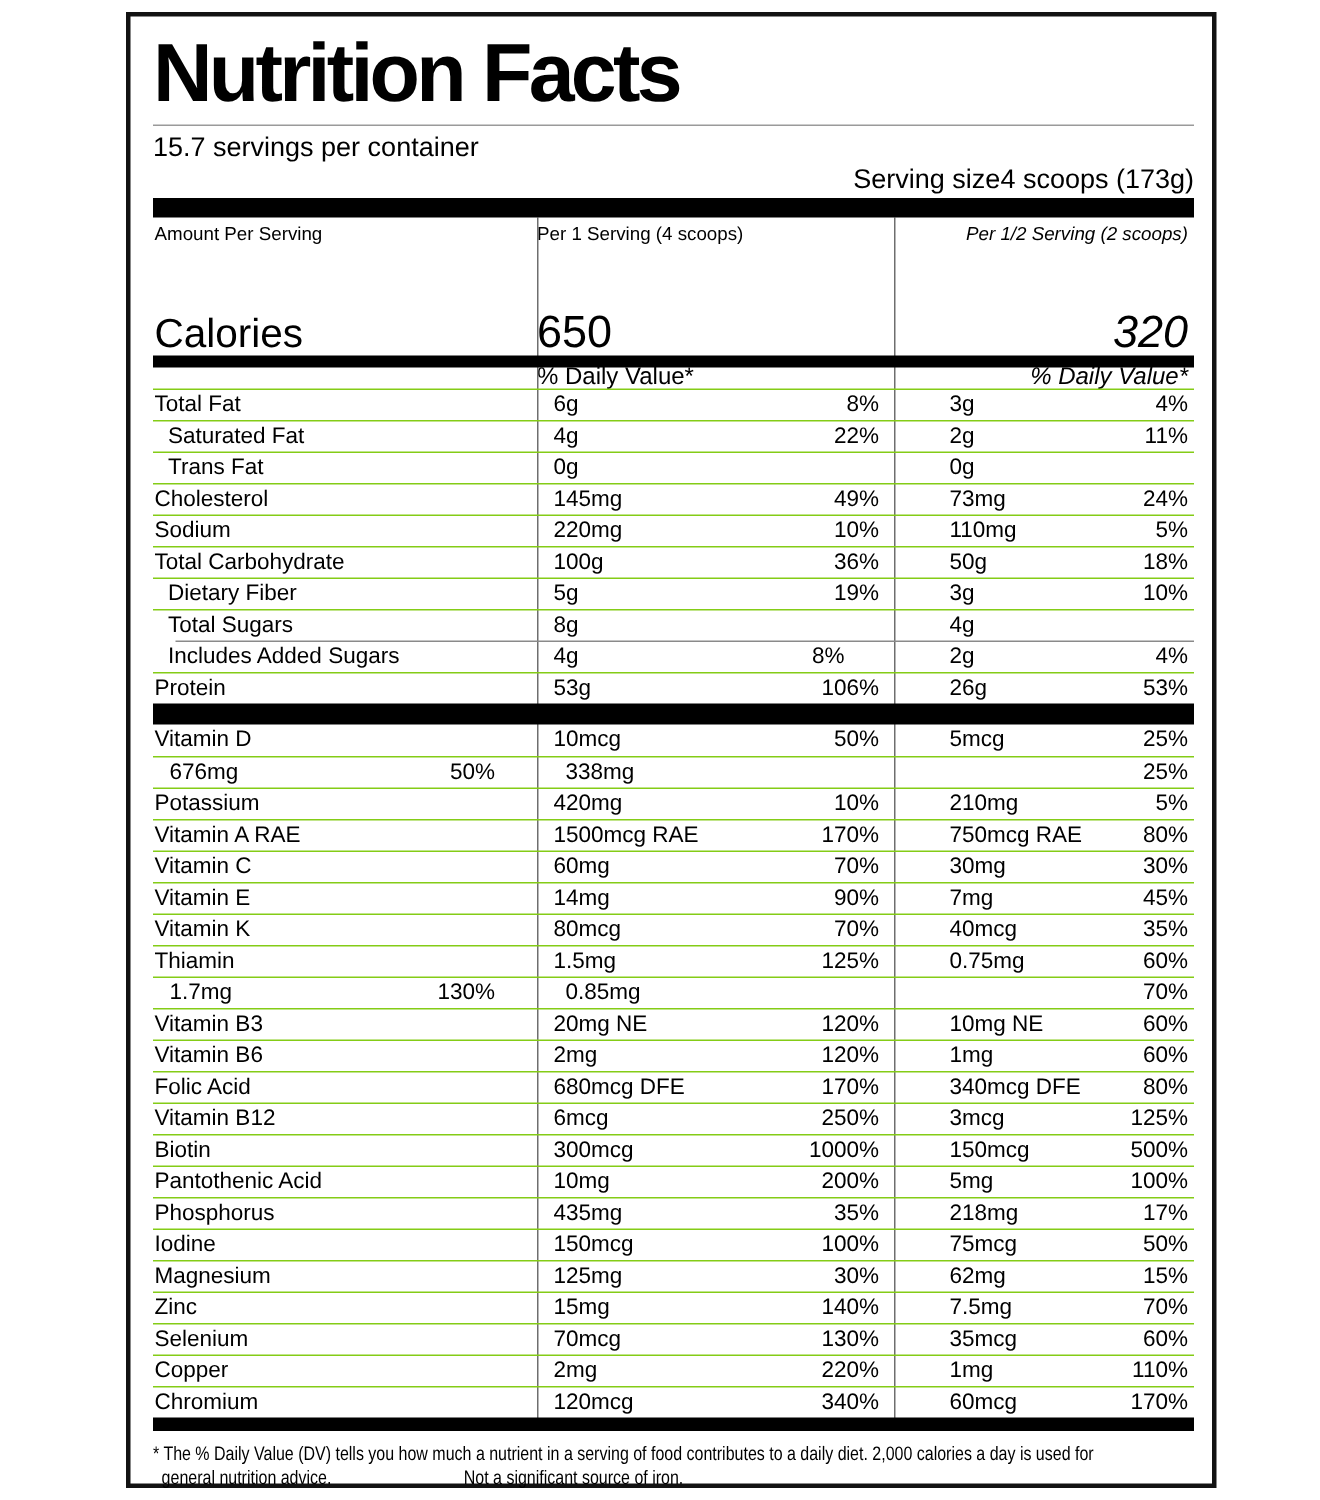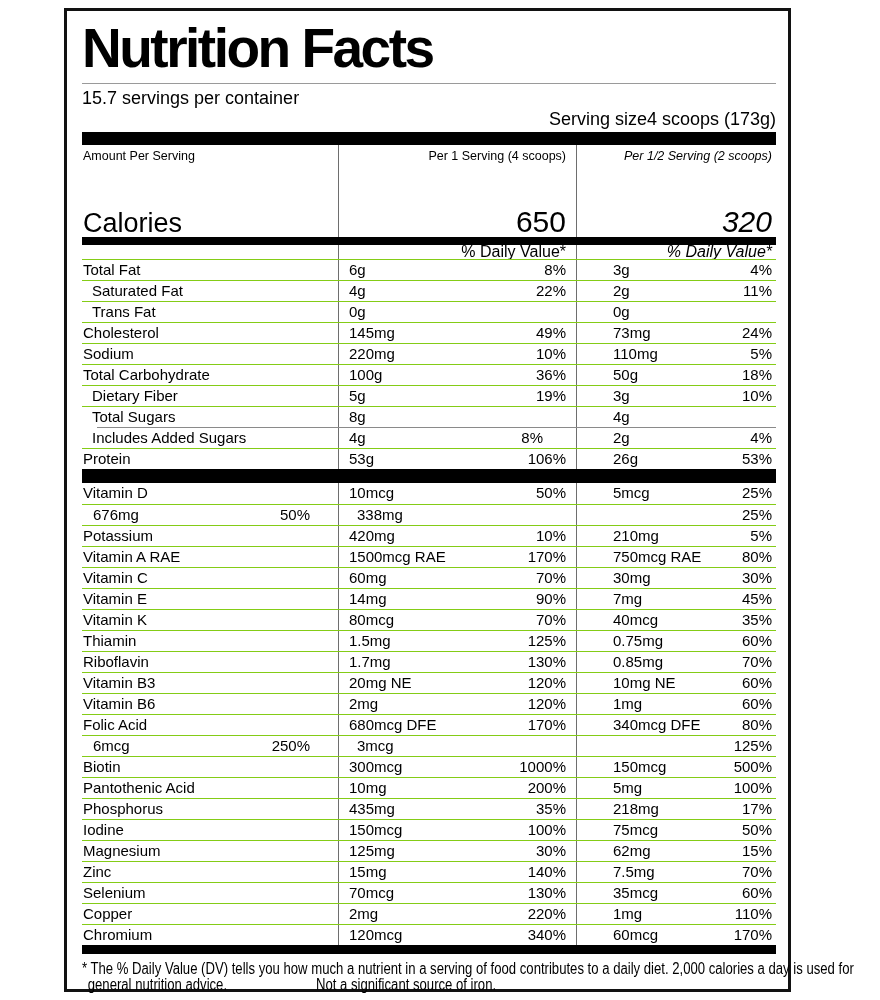--- a/index.html
+++ b/index.html
@@ -2,21 +2,21 @@
 <html><head>
 <meta charset="utf-8">
 <style>
   html,body{margin:0;padding:0;}
   body{
     width:880px;height:1000px;background:#ffffff;color:#000;
     font-family:"Liberation Sans", sans-serif;position:relative;
     -webkit-font-smoothing:antialiased;
   }
   .nf{
-    position:absolute;left:64px;top:8px;width:727px;height:984px;
+    position:absolute;left:84px;top:8px;width:727px;height:984px;
     border:3px solid #121212;box-sizing:border-box;background:#fff;
     padding:0 12px 0 15px;
   }
   .nf-title{
     font-size:55px;font-weight:bold;letter-spacing:-2.5px;
     line-height:58px;margin-top:8px;white-space:nowrap;
   }
   .title-rule{border-top:1px solid #9a9a9a;margin-top:6px;}
   .servings{font-size:18px;line-height:19px;margin-top:5px;}
   .serving-row{
@@ -27,21 +27,21 @@
   .bar-top{height:13px;margin-top:3px;}
   .bar-cal{height:8px;}
   .bar-mid{height:14px;}
   .bar-bottom{height:9px;}
   .table-area{position:relative;}
   .vdiv{position:absolute;top:0;bottom:0;width:1px;background:#6e6e6e;z-index:0;}
   .vdiv1{left:256px;}
   .vdiv2{left:494px;}
   .head-row{display:flex;height:22px;align-items:center;font-size:12.5px;}
   .spacer{height:40px;}
-  .col2r{width:238px;text-align:right;padding-right:10px;box-sizing:border-box;white-space:nowrap;}
+  .col2r{width:238px;text-align:left;padding-right:10px;box-sizing:border-box;white-space:nowrap;}
   .col3r{flex:1;text-align:right;padding-right:4px;box-sizing:border-box;white-space:nowrap;font-style:italic;}
   .cal-row{display:flex;height:30px;align-items:baseline;}
   .cal-row span{line-height:30px;}
   .cal-label{font-size:27px;width:256px;box-sizing:border-box;padding-left:1px;}
   .cal-val{font-size:30px;}
   .dv-row{display:flex;height:14px;align-items:center;font-size:16px;}
   .rows{position:relative;z-index:1;}
   .row{
     display:flex;height:21px;box-sizing:border-box;position:relative;
     border-top:1px solid #84cc16;font-size:15px;
@@ -53,21 +53,21 @@
   .c-dv1{width:116px;box-sizing:border-box;text-align:right;padding-right:10px;}
   .c-amt2{width:112px;box-sizing:border-box;padding-left:11px;margin-left:26px;}
   .c-dv3{flex:1;box-sizing:border-box;text-align:right;padding-right:4px;}
   .row.dv1-inset .c-dv1{padding-right:33px;}
   .row.sep-inset{border-top-color:transparent;}
   .row.sep-inset::before{
     content:"";position:absolute;left:15px;right:0;top:-1px;height:0;
     border-top:1px solid #8a8a8a;
   }
   .rows-micro .row:first-child{border-top:none;}
-  .footnote{padding-top:7px;font-size:16px;}
+  .footnote{padding-top:7px;font-size:13px;}
   .fn-line{white-space:nowrap;line-height:15.5px;transform:scaleX(0.82);transform-origin:0 0;}
   .fn-line2{padding-left:7px;}
   .fn2b{margin-left:104px;}
 </style>
 </head>
 <body>
 
 <div class="nf">
 
   <div class="nf-title">Nutrition Facts</div>
@@ -233,21 +233,20 @@
           <span class="c-dv3">35%</span>
         </div>
         <div class="row">
           <span class="c-label">Thiamin</span>
           <span class="c-amt1">1.5mg</span>
           <span class="c-dv1">125%</span>
           <span class="c-amt2">0.75mg</span>
           <span class="c-dv3">60%</span>
         </div>
         <div class="row">
-          <span class="c-label">Riboflavin</span>
           <span class="c-amt1">1.7mg</span>
           <span class="c-dv1">130%</span>
           <span class="c-amt2">0.85mg</span>
           <span class="c-dv3">70%</span>
         </div>
         <div class="row">
           <span class="c-label">Vitamin B3</span>
           <span class="c-amt1">20mg NE</span>
           <span class="c-dv1">120%</span>
           <span class="c-amt2">10mg NE</span>
@@ -261,20 +260,21 @@
           <span class="c-dv3">60%</span>
         </div>
         <div class="row">
           <span class="c-label">Folic Acid</span>
           <span class="c-amt1">680mcg DFE</span>
           <span class="c-dv1">170%</span>
           <span class="c-amt2">340mcg DFE</span>
           <span class="c-dv3">80%</span>
         </div>
         <div class="row">
+          <span class="c-label">Vitamin B12</span>
           <span class="c-amt1">6mcg</span>
           <span class="c-dv1">250%</span>
           <span class="c-amt2">3mcg</span>
           <span class="c-dv3">125%</span>
         </div>
         <div class="row">
           <span class="c-label">Biotin</span>
           <span class="c-amt1">300mcg</span>
           <span class="c-dv1">1000%</span>
           <span class="c-amt2">150mcg</span>

